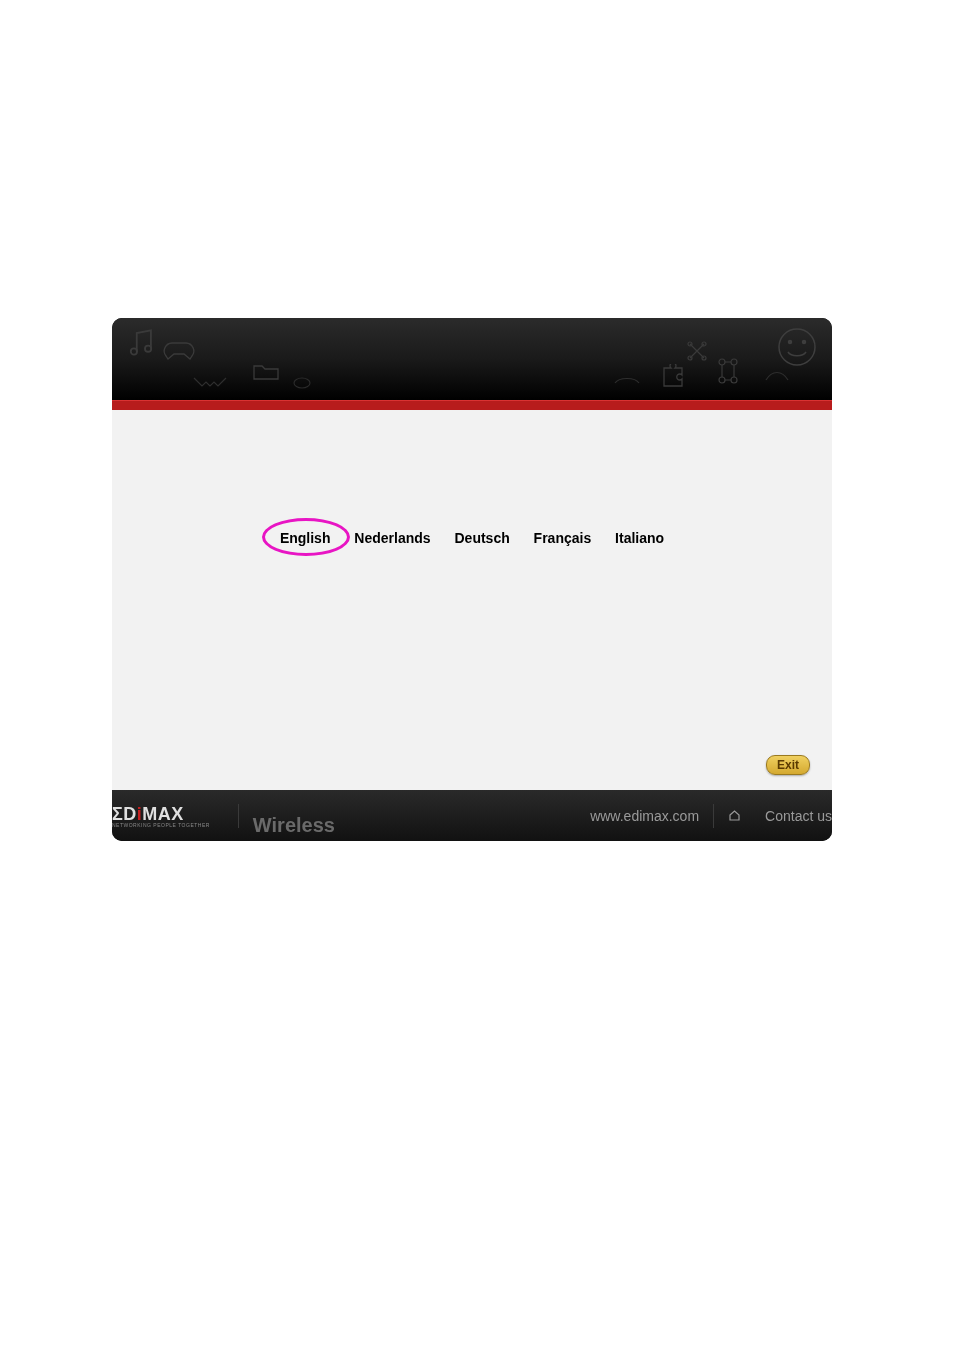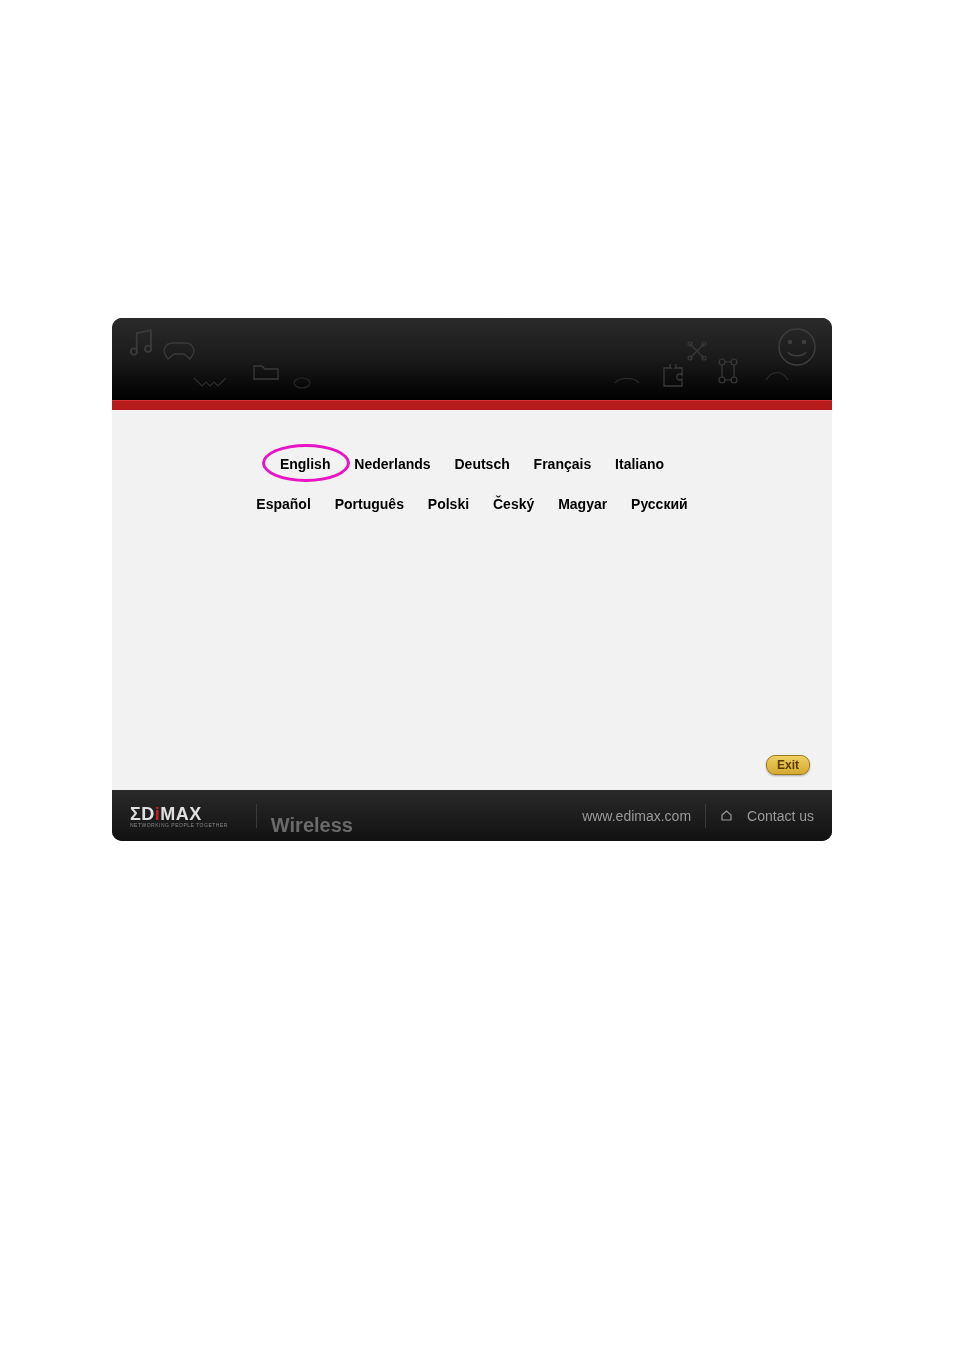--- a/index.html
+++ b/index.html
@@ -44,21 +44,21 @@
 
   .red-bar {
     height: 10px;
     background: #b71c1c;
     border-top: 1px solid #d93232;
   }
   .content {
     height: 380px;
     background: #f2f2f2;
     position: relative;
-    padding-top: 46px;
+    padding-top: 120px;
   }
   .lang-rows {
     text-align: center;
   }
   .lang-row {
     margin-bottom: 24px;
     font-size: 14px;
     font-weight: bold;
     color: #000000;
   }
@@ -88,21 +88,21 @@
     padding: 2px 10px;
     border-radius: 9px;
     cursor: pointer;
     box-shadow: 0 1px 2px rgba(0,0,0,0.3);
   }
   .footer {
     height: 51px;
     background: linear-gradient(to bottom, #2a2a2a 0%, #111111 100%);
     display: flex;
     align-items: center;
-    padding: 0 18px;
+    padding: 0 0;
     color: #888888;
     font-size: 12px;
   }
   .logo {
     display: flex;
     flex-direction: column;
     margin-right: 14px;
   }
   .logo-main {
     color: #e0e0e0;
@@ -132,21 +132,21 @@
   }
   .footer-spacer { flex: 1; }
   .footer-link {
     color: #9a9a9a;
     font-size: 14px;
     cursor: pointer;
   }
   .contact {
     display: flex;
     align-items: center;
-    gap: 14px;
+    gap: 24px;
   }
   .home-icon {
     display: inline-block;
   }
 </style>
 </head>
 <body>
 
 <div class="window">
 
@@ -227,28 +227,20 @@
     <div class="lang-rows">
       <div class="lang-row">
         <span class="lang-item" style="position:relative;">
           <span class="highlight-english" style="left:-18px; top:-12px;"></span>
           <span>English</span>
         </span>
         <span class="lang-item"><span>Nederlands</span></span>
         <span class="lang-item"><span>Deutsch</span></span>
         <span class="lang-item"><span>Français</span></span>
         <span class="lang-item"><span>Italiano</span></span>
-      </div>
-      <div class="lang-row">
-        <span class="lang-item"><span>Español</span></span>
-        <span class="lang-item"><span>Português</span></span>
-        <span class="lang-item"><span>Polski</span></span>
-        <span class="lang-item"><span>Český</span></span>
-        <span class="lang-item"><span>Magyar</span></span>
-        <span class="lang-item"><span>Русский</span></span>
       </div>
     </div>
 
     <button class="exit-btn">
       <span>Exit</span>
     </button>
   </div>
 
   <div class="footer">
     <div class="logo">

